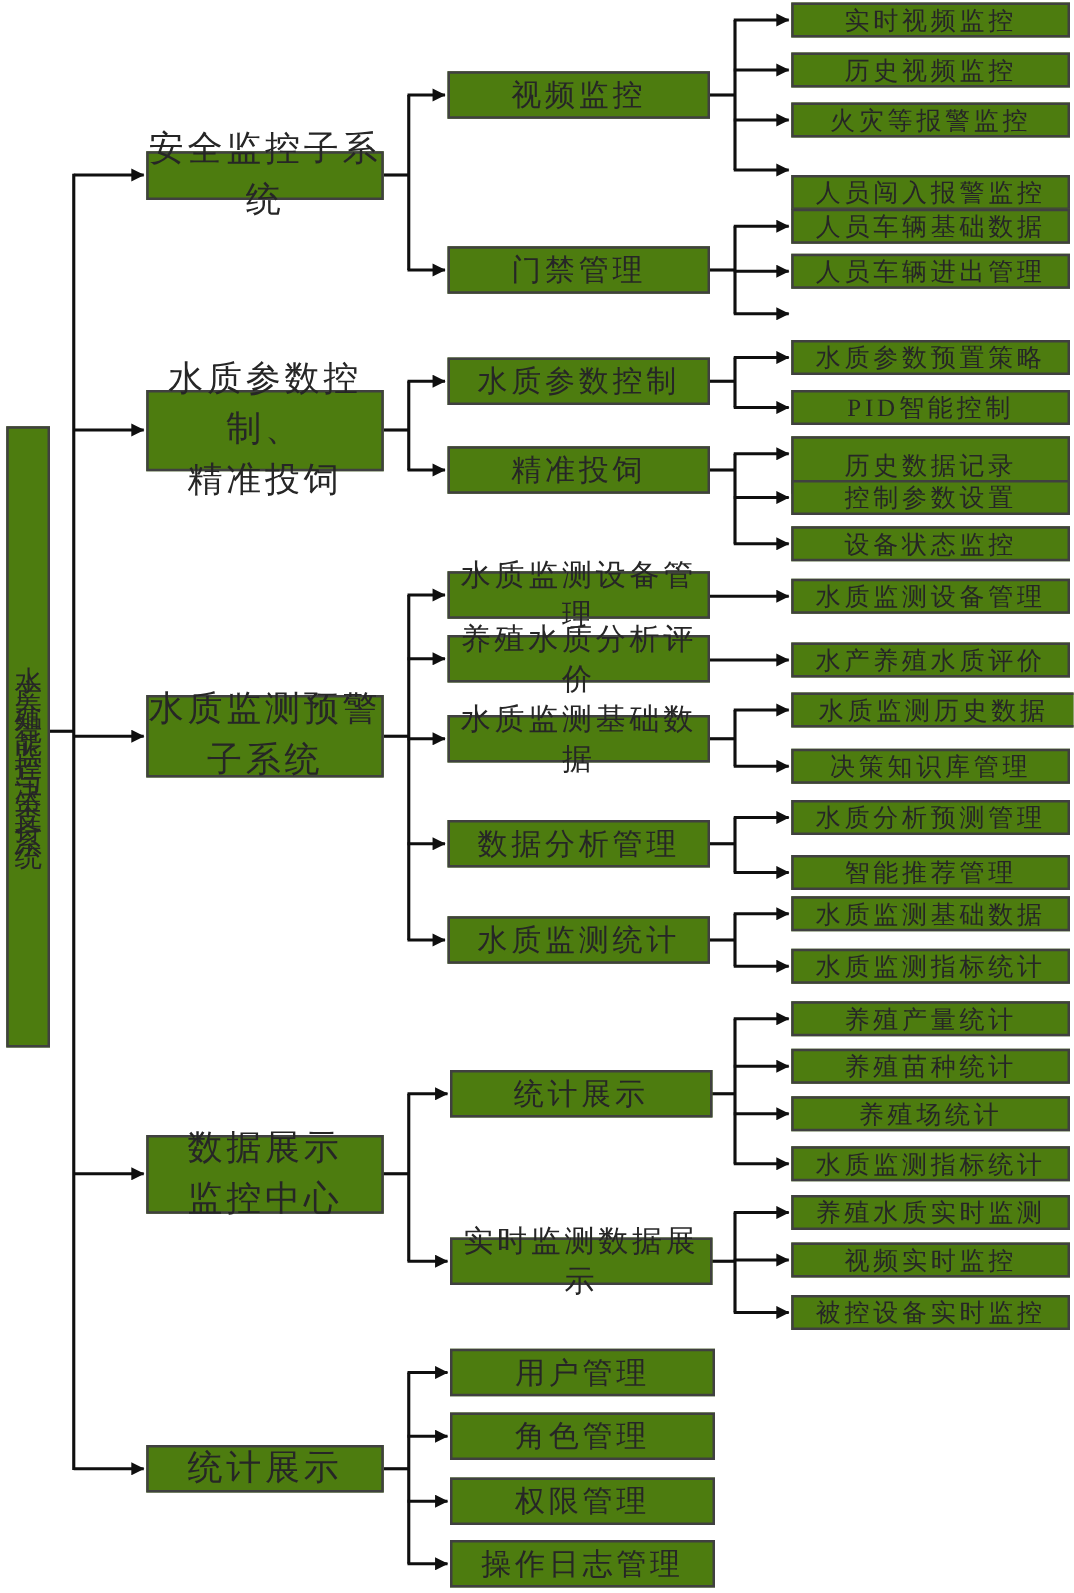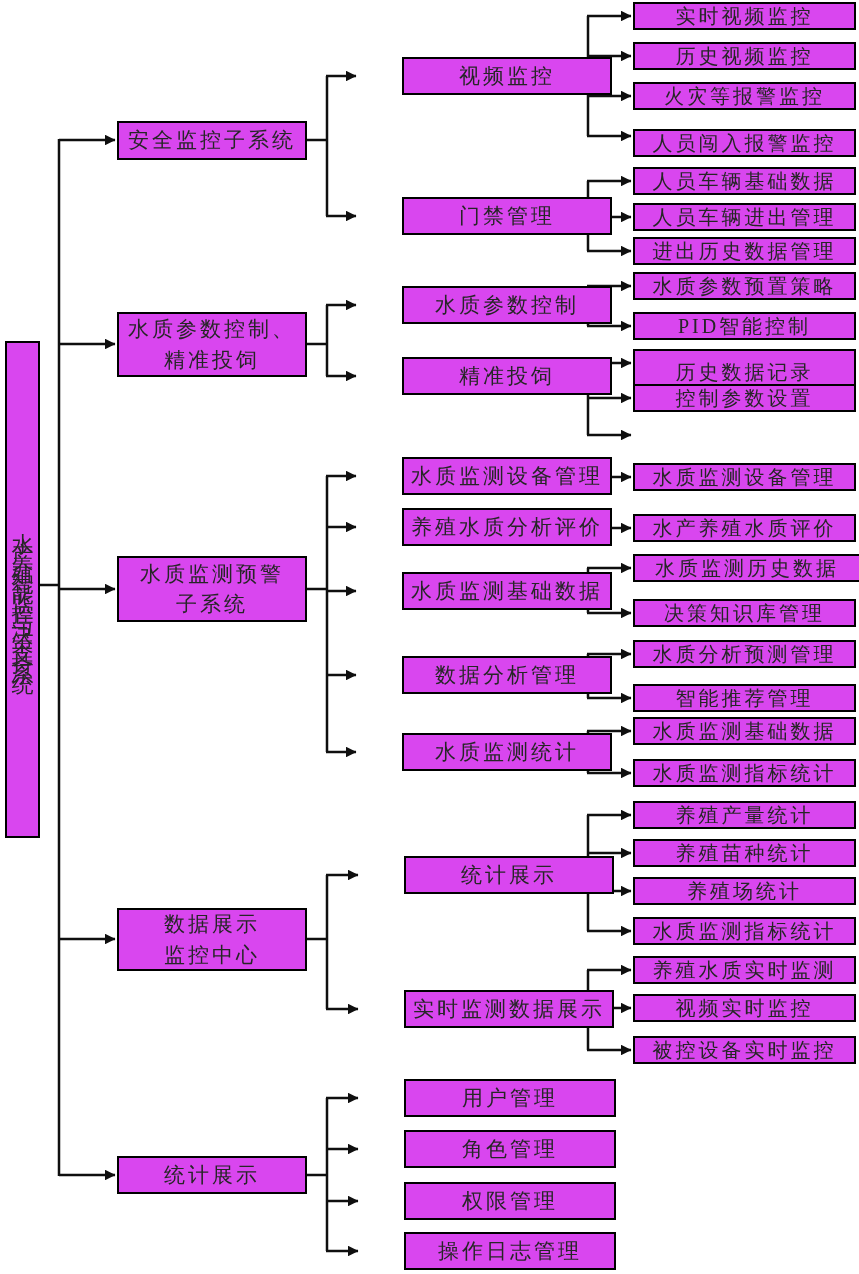--- a/index.html
+++ b/index.html
@@ -3,25 +3,25 @@
 <meta charset="utf-8">
 <style>
   * { margin:0; padding:0; box-sizing:border-box; }
   html,body { background:#ffffff; }
   body { width:859px; height:1274px; font-family:"Liberation Serif","DejaVu Serif",serif; }
   .canvas { position:relative; width:859px; height:1274px; overflow:hidden; background:#ffffff; }
   .wires { position:absolute; left:0; top:0; }
   .wires path { stroke:#0f0f0f; stroke-width:2.5; fill:none; }
   .node {
     position:absolute; display:flex; align-items:center; justify-content:center;
-    text-align:center; background:#d946ef; border:2px solid #000000;
+    text-align:center; background:#4d7c0f; border:2px solid #404040;
     color:#262626; white-space:pre-line;
   }
-  .lvl2 { font-size:21px; letter-spacing:3px; line-height:1.45; }
-  .lvl3 { font-size:21px; letter-spacing:3px;margin-left:44px; }
+  .lvl2 { font-size:28px; letter-spacing:3px; line-height:1.45; }
+  .lvl3 { font-size:24px; letter-spacing:3px; }
   .leaf { font-size:20px; letter-spacing:3px; }
   .root {
     writing-mode:vertical-rl; text-orientation:upright;
     font-size:22px; letter-spacing:10px; line-height:1;
   }
 </style>
 </head>
 <body>
 
 <div class="canvas">
@@ -141,28 +141,28 @@
   <div class="node lvl3" style="left:360px;top:856px;width:210px;height:38px">统计展示</div>
   <div class="node lvl3" style="left:360px;top:990px;width:210px;height:38px">实时监测数据展示</div>
   <div class="node lvl3" style="left:360px;top:1079px;width:212px;height:38px">用户管理</div>
   <div class="node lvl3" style="left:360px;top:1130px;width:212px;height:38px">角色管理</div>
   <div class="node lvl3" style="left:360px;top:1182px;width:212px;height:38px">权限管理</div>
   <div class="node lvl3" style="left:360px;top:1232px;width:212px;height:38px">操作日志管理</div>
 
   <div class="node leaf" style="left:633px;top:2px;width:223px;height:28px">实时视频监控</div>
   <div class="node leaf" style="left:633px;top:42px;width:223px;height:28px">历史视频监控</div>
   <div class="node leaf" style="left:633px;top:82px;width:223px;height:28px">火灾等报警监控</div>
-  <div class="node leaf" style="left:633px;top:129px;width:223px;height:28px">人员闯入报警监控</div>
+  <div class="node leaf" style="left:633px;top:140px;width:223px;height:28px">人员闯入报警监控</div>
   <div class="node leaf" style="left:633px;top:167px;width:223px;height:28px">人员车辆基础数据</div>
   <div class="node leaf" style="left:633px;top:203px;width:223px;height:28px">人员车辆进出管理</div>
-  <div class="node leaf" style="left:633px;top:237px;width:223px;height:28px">进出历史数据管理</div>
   <div class="node leaf" style="left:633px;top:272px;width:223px;height:28px">水质参数预置策略</div>
   <div class="node leaf" style="left:633px;top:312px;width:223px;height:28px">PID智能控制</div>
   <div class="node leaf" style="left:633px;top:349px;width:223px;height:46px">历史数据记录</div>
   <div class="node leaf" style="left:633px;top:384px;width:223px;height:28px">控制参数设置</div>
+  <div class="node leaf" style="left:633px;top:421px;width:223px;height:28px">设备状态监控</div>
   <div class="node leaf" style="left:633px;top:463px;width:223px;height:28px">水质监测设备管理</div>
   <div class="node leaf" style="left:633px;top:514px;width:223px;height:28px">水产养殖水质评价</div>
   <div class="node leaf" style="left:633px;top:554px;width:228px;height:28px">水质监测历史数据</div>
   <div class="node leaf" style="left:633px;top:599px;width:223px;height:28px">决策知识库管理</div>
   <div class="node leaf" style="left:633px;top:640px;width:223px;height:28px">水质分析预测管理</div>
   <div class="node leaf" style="left:633px;top:684px;width:223px;height:28px">智能推荐管理</div>
   <div class="node leaf" style="left:633px;top:717px;width:223px;height:28px">水质监测基础数据</div>
   <div class="node leaf" style="left:633px;top:759px;width:223px;height:28px">水质监测指标统计</div>
   <div class="node leaf" style="left:633px;top:801px;width:223px;height:28px">养殖产量统计</div>
   <div class="node leaf" style="left:633px;top:839px;width:223px;height:28px">养殖苗种统计</div>

